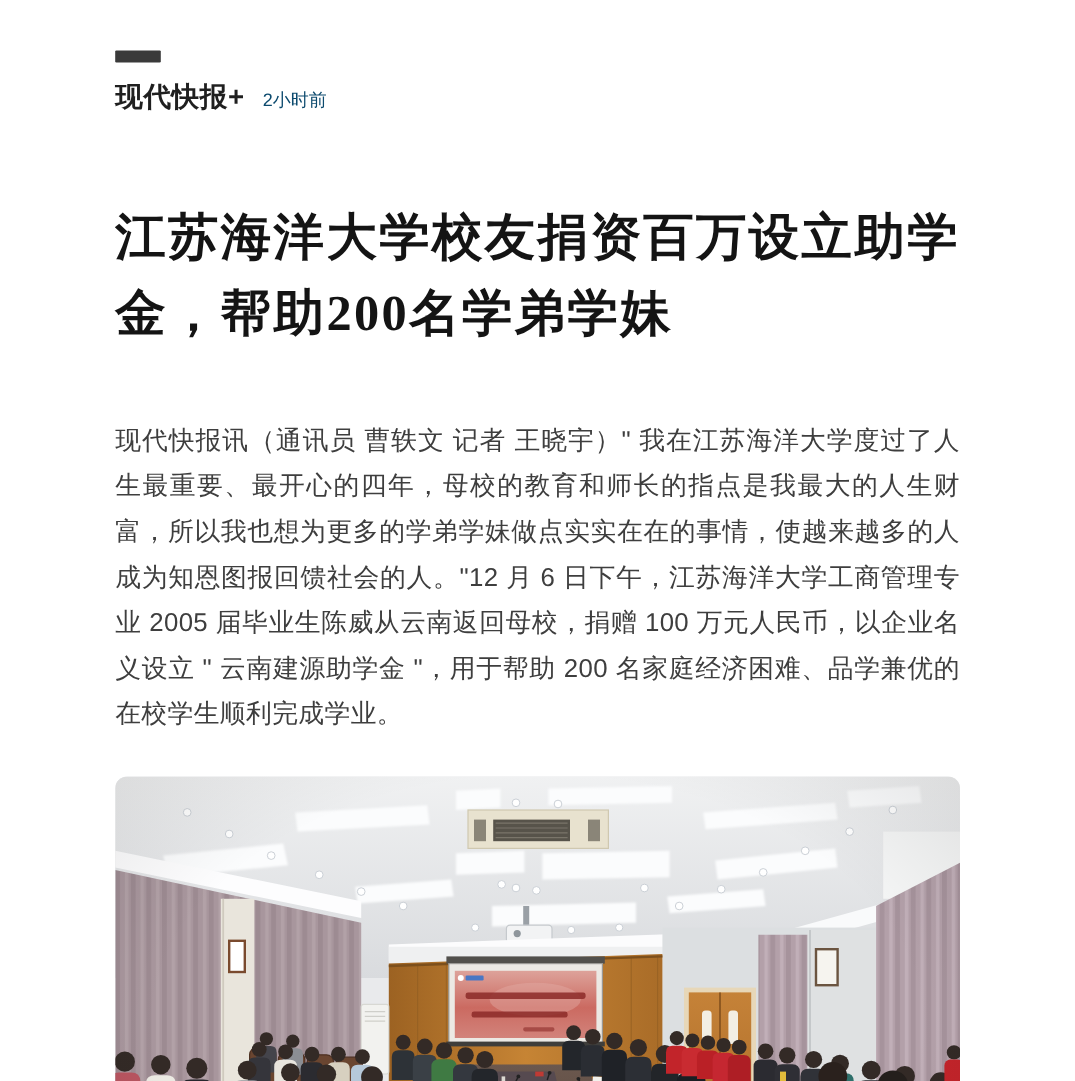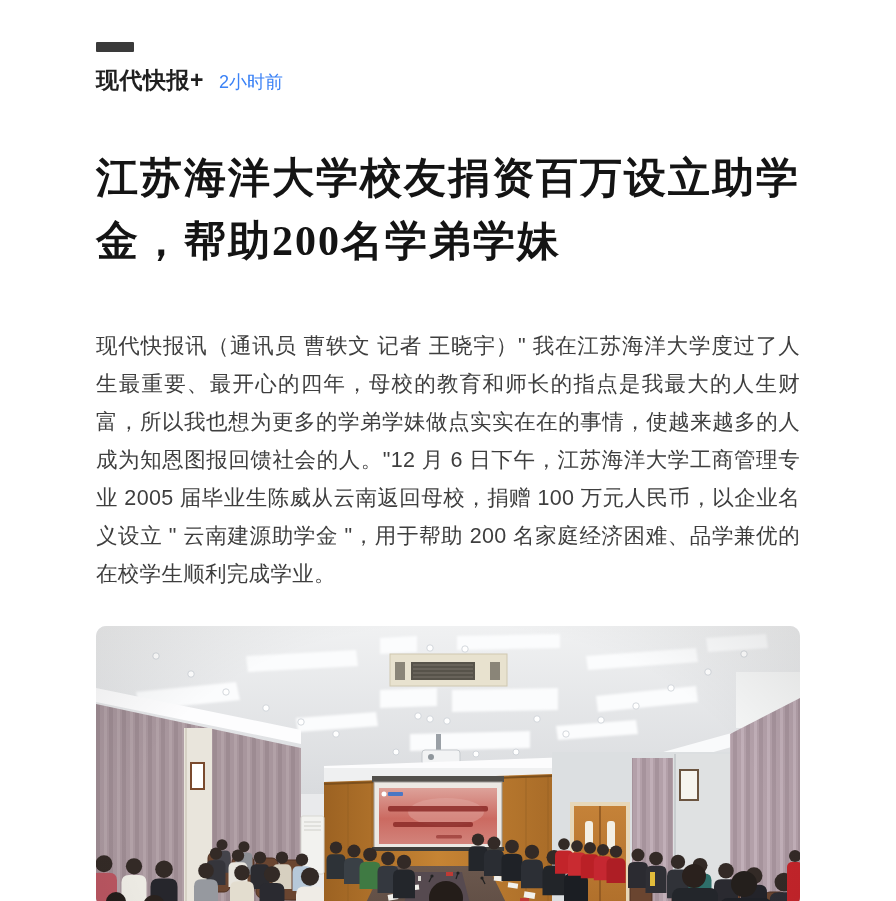--- a/index.html
+++ b/index.html
@@ -4,23 +4,23 @@
 <style>
   html,body{margin:0;padding:0;}
   body{
     width:896px;height:901px;overflow:hidden;background:#ffffff;
     font-family:"Liberation Sans","DejaVu Sans",sans-serif;
   }
   .content{width:704px;margin:0 auto;}
   .logo-bar{margin-top:42px;width:38px;height:10px;background:#3a3a3a;border-radius:1px;}
   .source-row{margin-top:13px;display:flex;align-items:baseline;gap:15px;}
   .source-name{font-size:23px;font-weight:bold;color:#1f1f1f;letter-spacing:.5px;cursor:pointer;}
-  .timestamp{font-size:18px;color:#3b82f6;}
+  .timestamp{font-size:15px;color:#0c4a6e;}
   h1.article-title{
-    margin:51px 0 0 0;
+    margin:72px 0 0 0;
     font-family:"Liberation Serif","DejaVu Serif",serif;
     font-size:42px;line-height:63px;font-weight:700;color:#141414;letter-spacing:2px;
   }
   p.article-body{
     margin:54px 0 0 0;
     font-size:21.5px;line-height:38px;color:#3e3e3e;letter-spacing:.3px;
     text-align:justify;
   }
   .photo-wrap{
     margin-top:33px;width:704px;height:281px;border-radius:10px;overflow:hidden;

